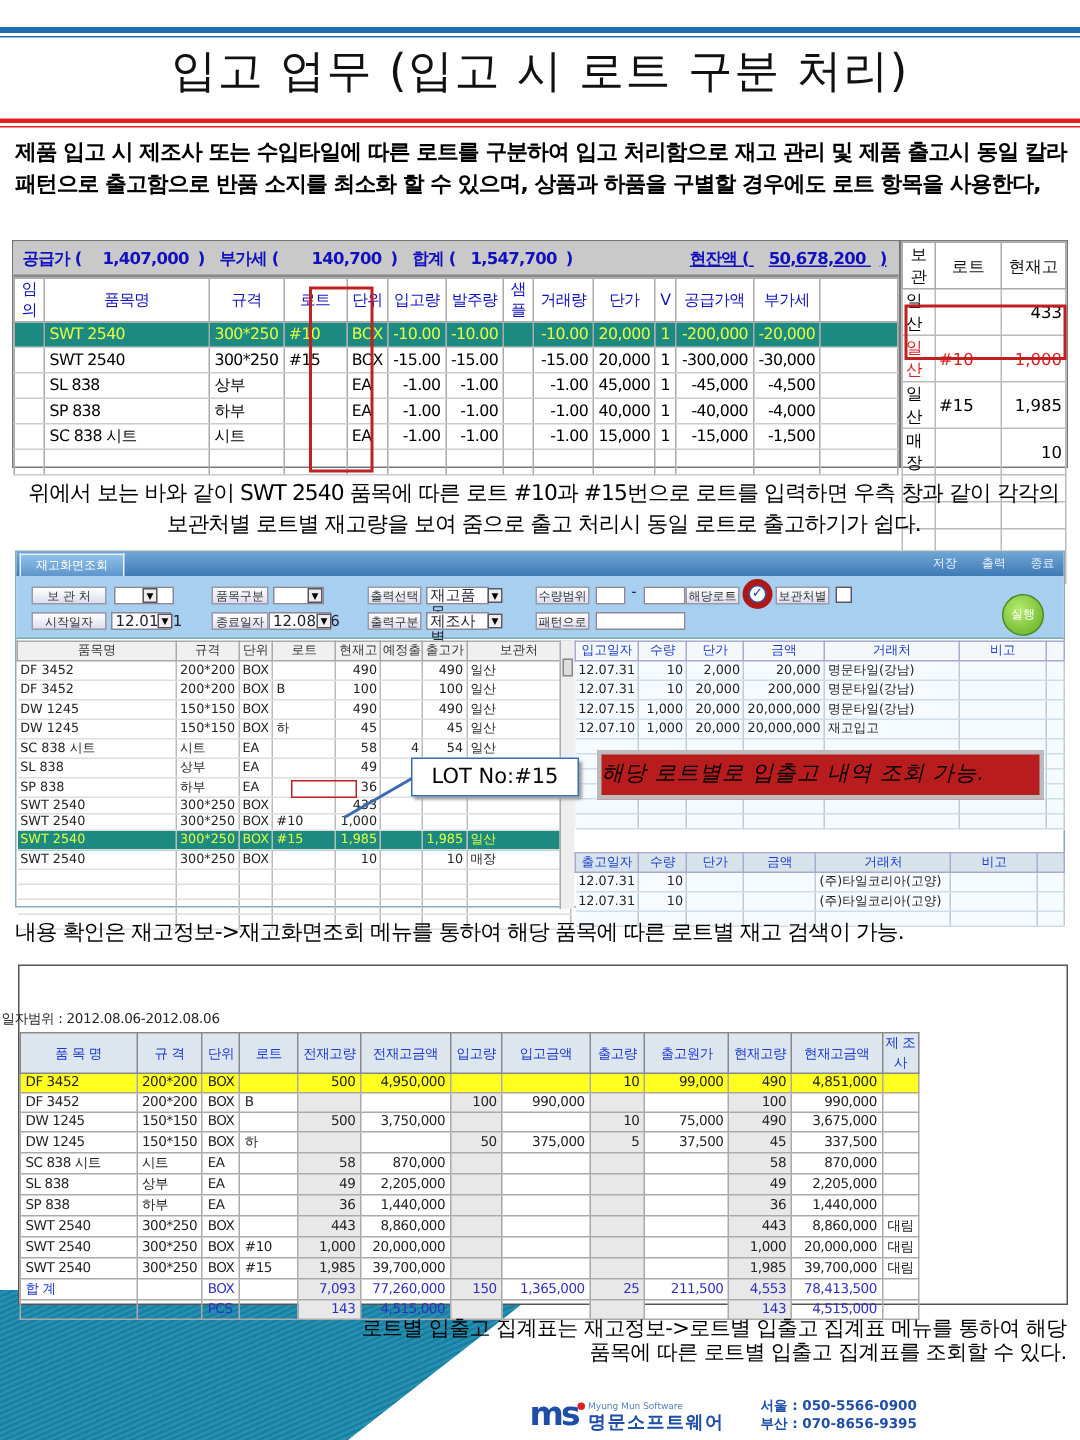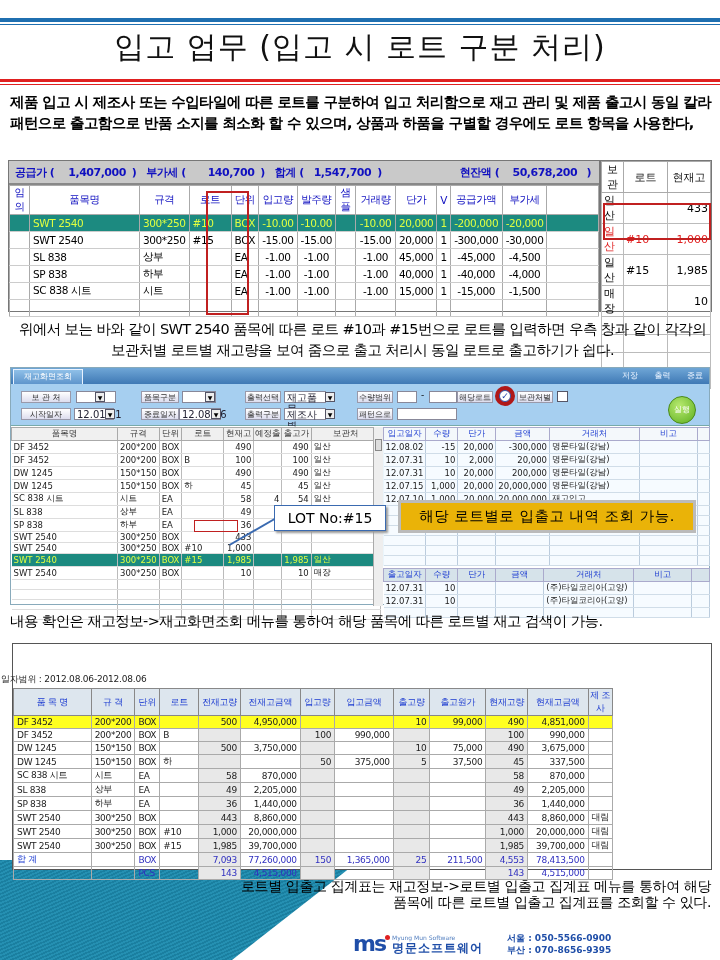--- a/index.html
+++ b/index.html
@@ -17,26 +17,26 @@
   .title { position: absolute; left: 0; top: 27px; width: 720px; text-align: center; font-size: 30px; font-family: "DejaVu Sans", sans-serif; color: #111; letter-spacing: 1px; }
   .redline1 { position: absolute; left: 0; top: 79px; width: 720px; height: 3px; background: #e02020; }
   .redline2 { position: absolute; left: 0; top: 84px; width: 720px; height: 1px; background: #e02020; }
 
   .intro { position: absolute; left: 10px; top: 92px; width: 705px; font-size: 14.5px; font-weight: bold; line-height: 21px; letter-spacing: -0.6px; }
 
   
   .p1 { position: absolute; left: 8px; top: 160px; width: 592px; height: 152px; border: 1px solid #777; background: #fff; }
   .p1-summary { height: 24px; background: #c9c9c9; border-bottom: 2px solid #888; display: flex; align-items: center; font-size: 11px; color: #1010c0; font-weight: bold; letter-spacing: -0.5px; }
   .p1-summary span { margin-left: 6px; }
-  .p1-summary .right { margin-left: auto; margin-right: 8px; }
+  .p1-summary .right { margin-left: auto; margin-right: 8px; text-decoration: underline; }
   table { border-collapse: collapse; }
   .g1 { width: 100%; font-size: 10.5px; letter-spacing: -0.4px; }
   .g1 th { color: #1010c0; font-weight: normal; border: 1px solid #aaa; height: 17px; background: #fff; }
   .g1 td { border-left: 1px solid #aaa; border-right: 1px solid #aaa; border-bottom: 1px solid #ccc; height: 17px; padding: 0 3px; white-space: nowrap; }
-  .g1 td.num { text-align: center; }
+  .g1 td.num { text-align: right; }
   .g1 tr.sel td { background: #1c8a80; color: #e0ff40; }
   .lotbox1 { position: absolute; left: 197px; top: 30px; width: 43px; height: 124px; border: 2px solid #c02020; pointer-events: none; }
 
   .p2 { position: absolute; left: 600px; top: 160px; width: 112px; height: 152px; border: 1px solid #777; background: #fff; }
   .g2 { width: 100%; font-size: 11px; }
   .g2 th { font-weight: normal; border: 1px solid #aaa; height: 18px; color: #111; }
   .g2 td { border: 1px solid #bbb; height: 18px; padding: 0 2px; }
   .g2 td.num { text-align: right; }
   .g2 tr.red td { color: #e02020; }
   .lotbox2 { position: absolute; left: 2px; top: 42px; width: 108px; height: 37px; border: 2px solid #c02020; pointer-events: none; }
@@ -70,21 +70,21 @@
   .g4 th { font-weight: normal; color: #1a3ad0; background: #f4f8fb; border: 1px solid #aac; height: 10px; }
   .g4 td { border-right: 1px solid #bcd; border-bottom: 1px solid #d0dde8; height: 10px; padding: 0 2px; white-space: nowrap; color: #222; background: #f6fbff; }
   .g4 td.num { text-align: right; }
   .g5 { position: absolute; left: 372px; top: 200px; width: 327px; font-size: 8.5px; }
   .g5 th { font-weight: normal; color: #1a3ad0; background: #d6e3ea; border: 1px solid #aac; height: 10px; }
   .g5 td { border-right: 1px solid #bcd; border-bottom: 1px solid #d0dde8; height: 10px; padding: 0 2px; white-space: nowrap; color: #222; background: #f6fbff; }
   .g5 td.num { text-align: right; }
 
   .callout-lot { position: absolute; left: 274px; top: 505px; width: 112px; height: 26px; border: 1px solid #3a6ab0; background: #fff; font-size: 14px; text-align: center; line-height: 24px; font-family: "DejaVu Sans", sans-serif; box-shadow: 2px 2px 2px #999; }
   .callout-line { position: absolute; left: 222px; top: 516px; width: 56px; height: 2px; background: #3a6ab0; transform: rotate(-30deg); transform-origin: right; }
-  .callout-io { position: absolute; left: 398px; top: 500px; width: 298px; height: 33px; border: 3px solid #bbb; background: #eab308; font-size: 14.5px; text-align: center; line-height: 27px; letter-spacing: 0.5px; }
+  .callout-io { position: absolute; left: 398px; top: 500px; width: 298px; height: 33px; border: 3px solid #bbb; background: #b91c1c; font-size: 14.5px; line-height: 27px; letter-spacing: 0.5px; font-style: italic; }
 
   .mid-text2 { position: absolute; left: 10px; top: 612px; width: 705px; font-size: 14.5px; letter-spacing: -0.6px; }
 
   
   .p6 { position: absolute; left: 12px; top: 643px; width: 700px; height: 227px; border: 1px solid #555; background: #fff; }
   .p6-title { position: absolute; left: 0; top: 6px; width: 700px; text-align: center; font-size: 12px; text-decoration: underline; letter-spacing: 1px; }
   .p6-range { position: absolute; left: -12px; top: 29px; font-size: 9px; color: #222; letter-spacing: -0.2px; }
   .g6 { position: absolute; left: 0; top: 44px; width: 600px; font-size: 9px; letter-spacing: -0.3px; }
   .g6 th { font-weight: normal; color: #1a3ad0; background: #dde6ee; border: 1px solid #888; height: 13px; }
   .g6 td { border: 1px solid #aaa; height: 13px; padding: 0 3px; white-space: nowrap; color: #222; }
@@ -543,29 +543,20 @@
       <th style="width:34px">입고일자</th>
       <th style="width:32px">수량</th>
       <th style="width:38px">단가</th>
       <th style="width:48px">금액</th>
       <th style="width:90px">거래처</th>
       <th style="width:58px">비고</th>
       <th></th>
     </tr>
       </thead>
     <tbody>
-      <tr>
-          <td>12.08.02</td>
-          <td class="num">-15</td>
-          <td class="num">20,000</td>
-          <td class="num">-300,000</td>
-          <td>명문타일(강남)</td>
-          <td></td>
-          <td></td>
-        </tr>
       <tr>
           <td>12.07.31</td>
           <td class="num">10</td>
           <td class="num">2,000</td>
           <td class="num">20,000</td>
           <td>명문타일(강남)</td>
           <td></td>
           <td></td>
         </tr>
       <tr>

